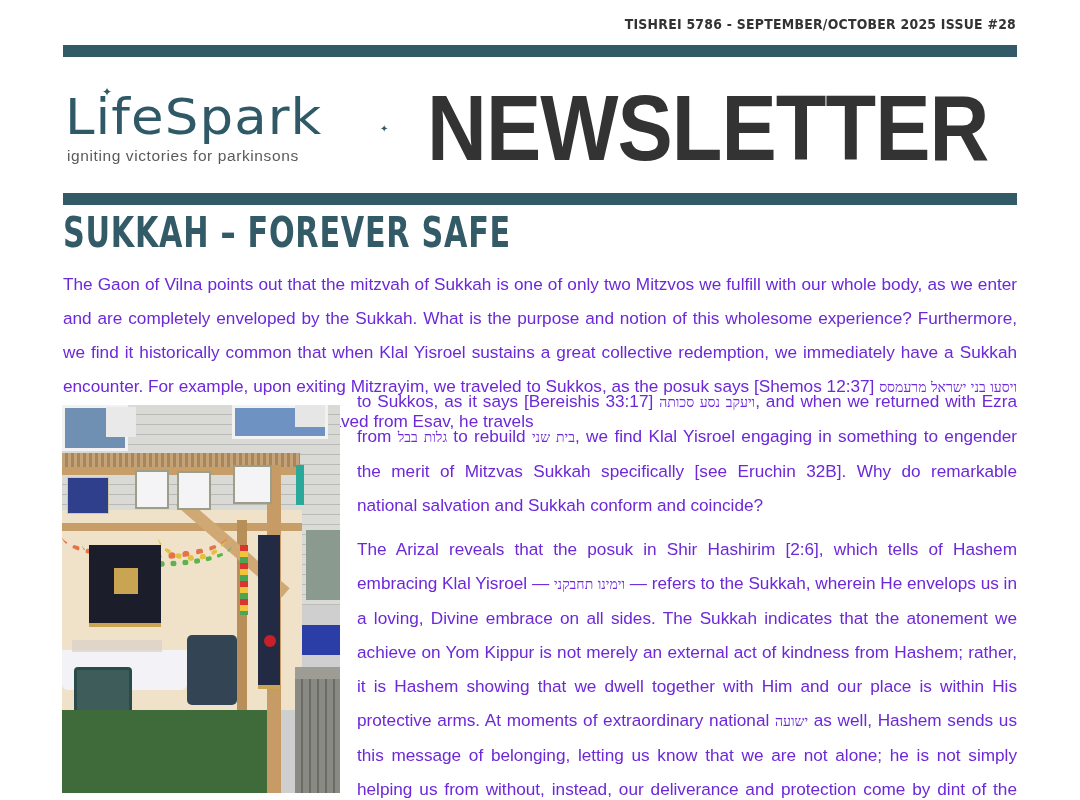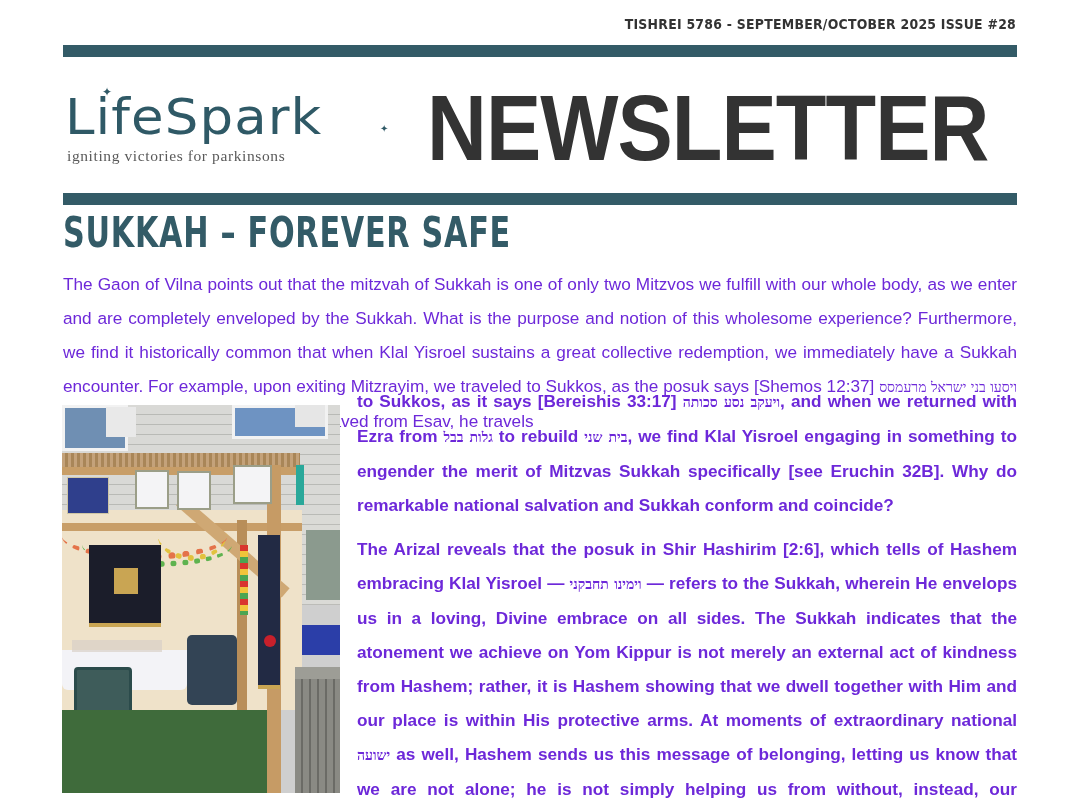--- a/index.html
+++ b/index.html
@@ -16,42 +16,42 @@
   .bar.top { top: 45px; height: 12px; }
   .bar.mid { top: 193px; height: 12px; }
 
   .logo { position: absolute; left: 65px; top: 92px; width: 330px; height: 80px; }
   .logo-word {
     position: absolute; left: 0; top: 0; font-family: "DejaVu Sans", sans-serif;
     font-size: 50px; letter-spacing: 1px; color: #2f5966; font-weight: normal;
     transform: scaleX(1.06); transform-origin: left top; line-height: 1;
   }
   .logo-tag {
-    position: absolute; left: 2px; top: 55px; font-family: Liberation Serif, serif;
+    position: absolute; left: 2px; top: 55px; font-family: Liberation Sans, sans-serif;
     font-size: 15.5px; color: #5a5a5a; letter-spacing: 0.6px; white-space: nowrap;
   }
   .spark { position: absolute; color: #2f5966; font-size: 12px; line-height: 1; }
 
   .masthead {
     position: absolute; left: 427px; top: 82px; font-family: "Liberation Sans", sans-serif;
     font-weight: bold; font-size: 92px; color: #333333; letter-spacing: -1px; line-height: 1;
     transform: scaleX(0.9); transform-origin: left top; white-space: nowrap;
   }
   .headline {
     position: absolute; left: 63px; top: 212px; font-family: "DejaVu Sans", sans-serif;
     font-weight: bold; font-size: 42px; color: #335b67; letter-spacing: 1px; line-height: 1;
     transform: scaleX(0.72); transform-origin: left top; white-space: nowrap;
   }
   .body-text {
     font-family: "Liberation Sans", sans-serif; font-size: 17.2px; line-height: 34px;
     color: #6d28d9; text-align: justify; margin: 0;
   }
   .lead { position: absolute; left: 63px; top: 267px; width: 954px; }
   .side { position: absolute; left: 357px; top: 384px; width: 660px; }
-  .side p { margin: 0 0 10px 0; font-weight: bold; }
+  .side p { margin: 0 0 10px 0; }
   .heb { font-family: "DejaVu Serif", serif; font-size: 14px; direction: rtl; unicode-bidi: embed; }
 
   .photo {
     position: absolute; left: 62px; top: 405px; width: 278px; height: 388px; overflow: hidden;
     background: #cfcfcf;
   }
   .photo div { position: absolute; }
 </style>
 </head>
 <body>

